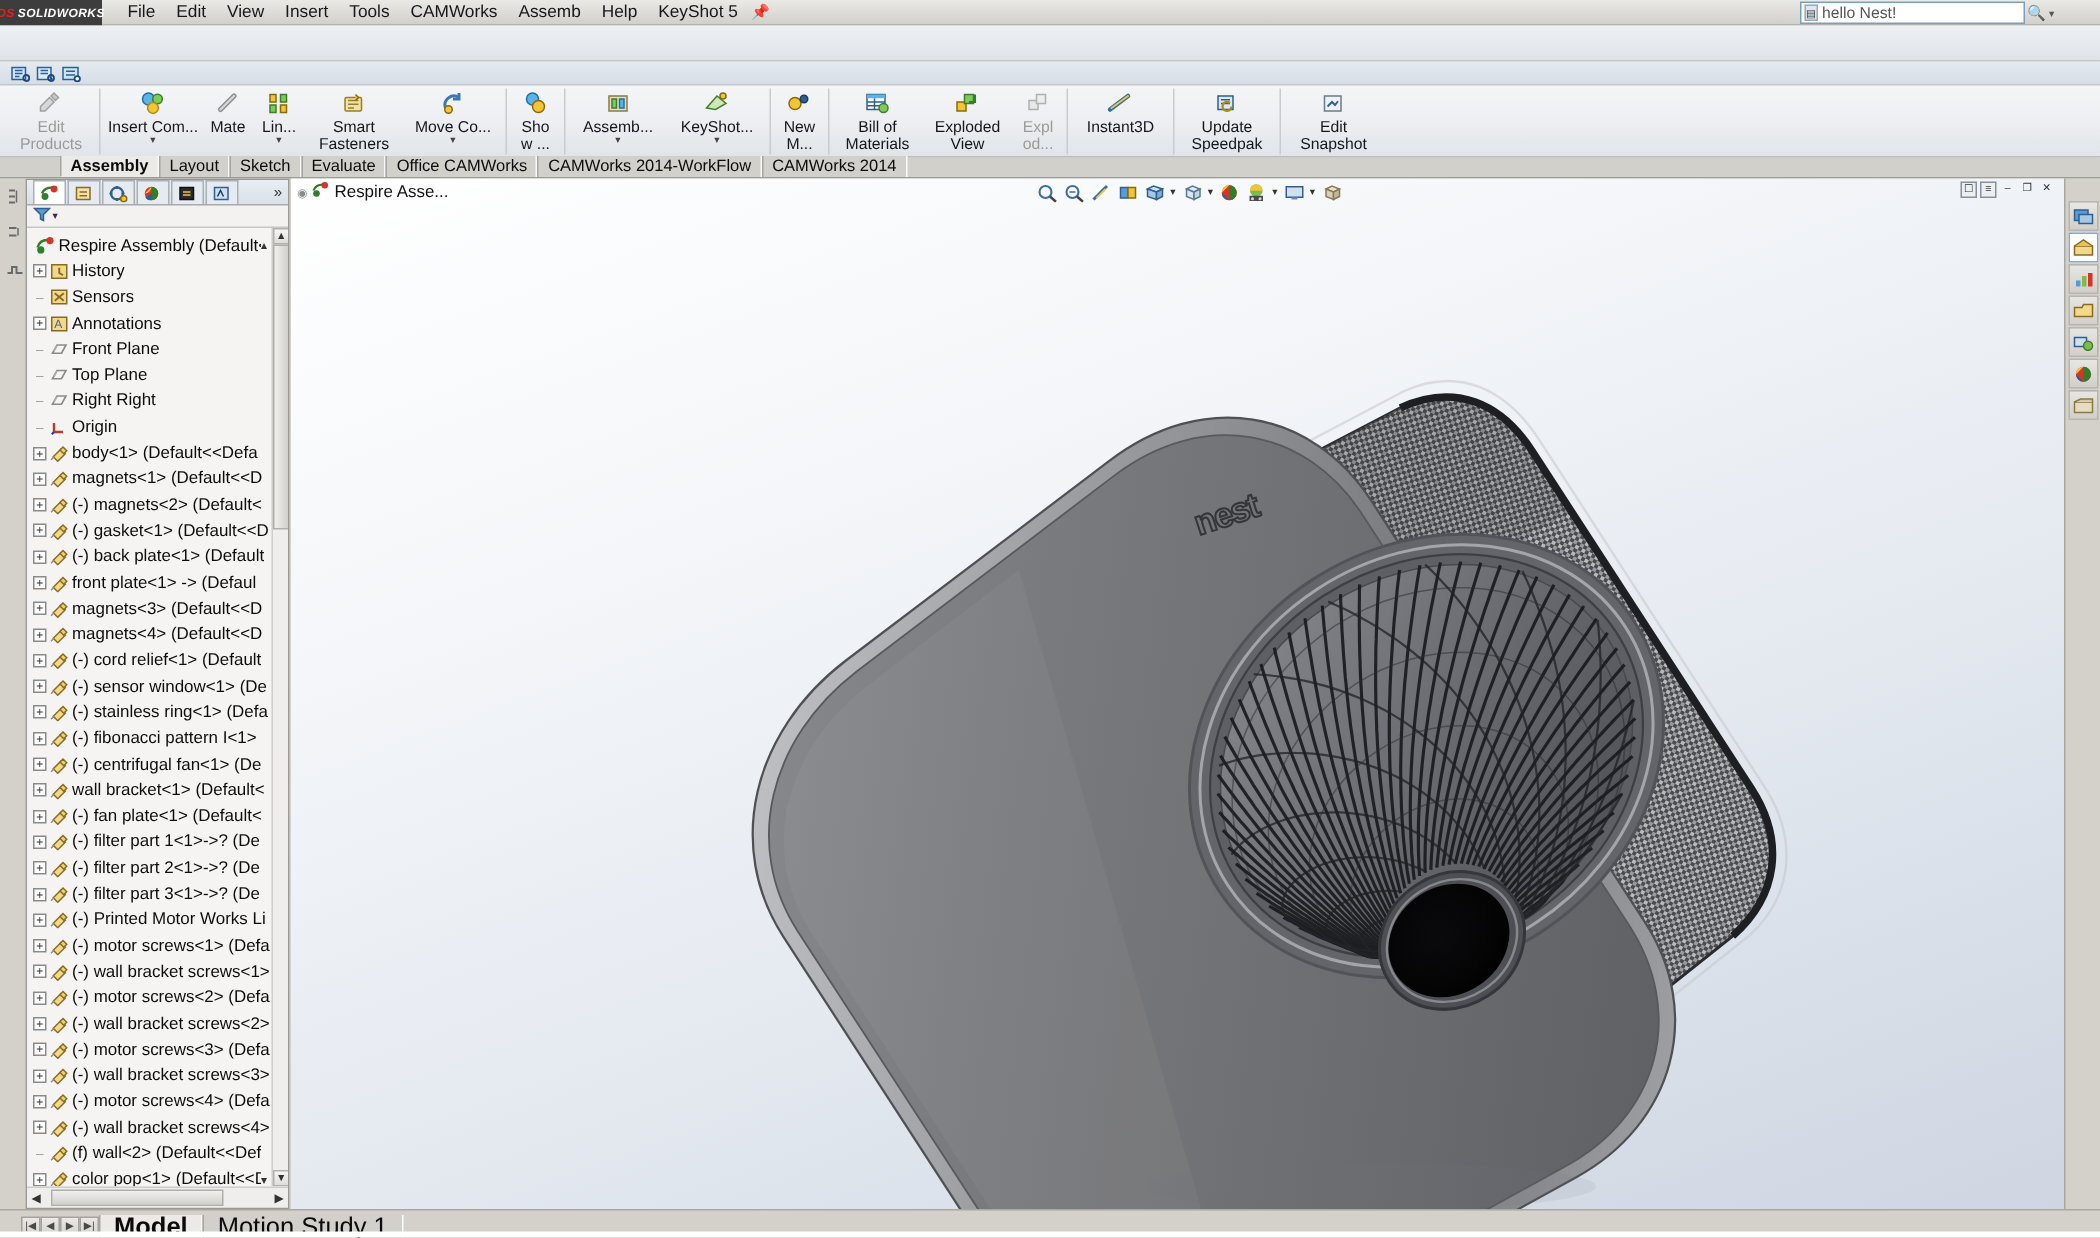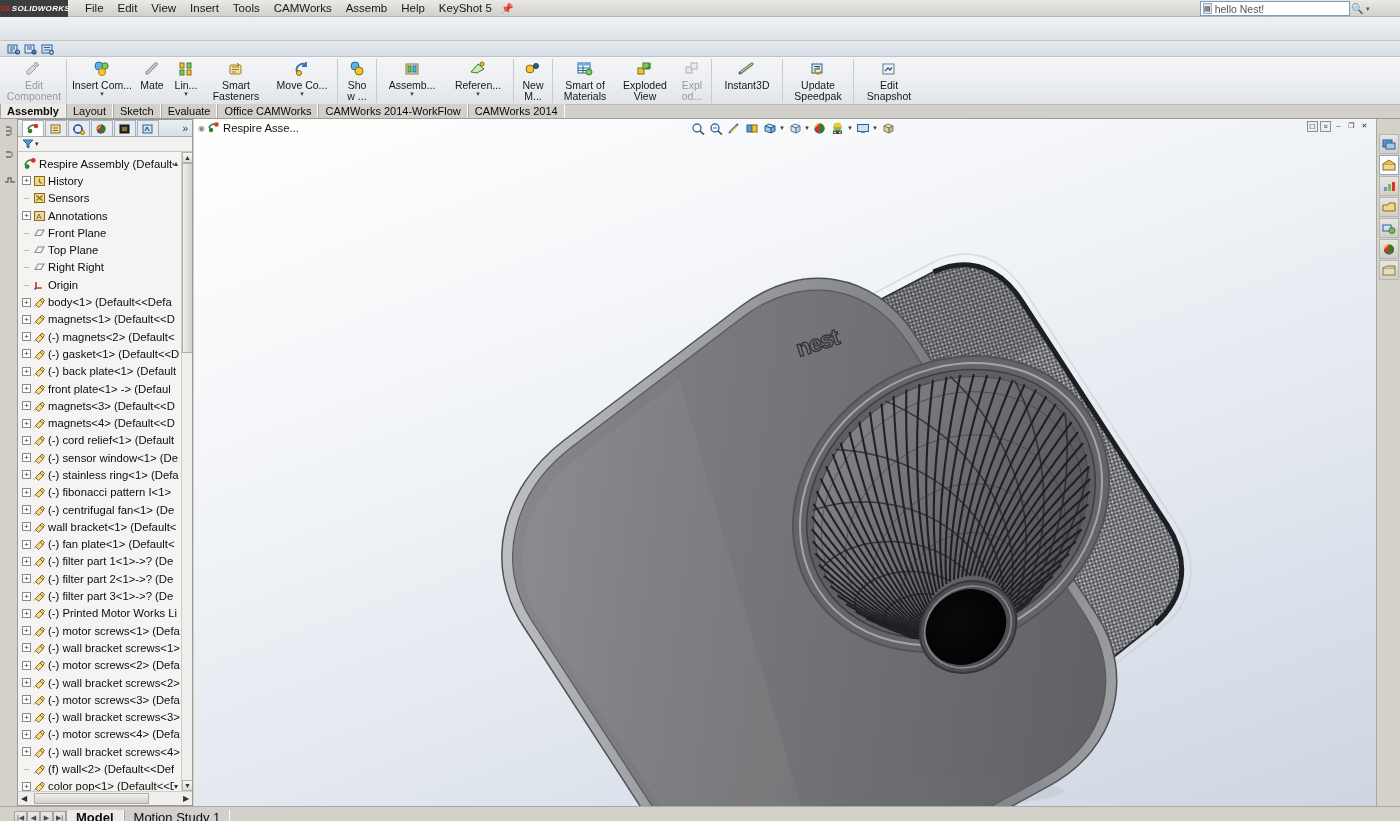--- a/index.html
+++ b/index.html
@@ -101,21 +101,21 @@
     display: flex; align-items: flex-end;
     border-bottom: 1px solid #9d9d97;
   }
   .tab {
     height: 14px; padding: 0 6px; font-size: 11px; color: #0b0b0b;
     display:flex;align-items:center;
     border-left: 1px solid #a8a6a0; border-right: 1px solid #fafafa;
     background: #d2d0ca;
   }
   .tab.active {
-    font-weight: bold; background: #eceae6; border-bottom: 1px solid #eceae6;
+    font-weight: bold; background: #eceae6; border-bottom: 1px solid #eceae6; margin-left: 40px;
   }
 
   
   .leftdock {
     position: absolute; top: 119px; left: 0; width: 22px; height: 687px;
     background: #d4d1cb; border-right: 1px solid #a9a7a1;
   }
   .dock-ico {
     width:18px;height:18px;margin:3px auto 6px auto;
     display:flex;align-items:center;justify-content:center;
@@ -227,21 +227,21 @@
   
   .bottombar {
     position:absolute; bottom:0; left:0; width:1400px; height:19px;
     background:#d4d1cb; border-top:1px solid #a9a7a1;
     display:flex;align-items:flex-end;
   }
   .bnav {display:flex;align-items:center;margin-left:14px;margin-bottom:1px;}
   .bnav-btn{width:13px;height:13px;border:1px solid #a5a3a0;
     background:linear-gradient(to bottom,#eceae6,#d6d3ce);
     font-size:7px;line-height:11px;text-align:center;color:#4a4a4a;}
-  .btab{height:15px;padding:0 9px;font-size:13px;display:flex;align-items:center;
+  .btab{height:15px;padding:0 9px;font-size:17px;display:flex;align-items:center;
     border-left:1px solid #a8a6a0;border-right:1px solid #fafafa;background:#d2d0ca;
     color:#0b0b0b;}
   .btab.active{font-weight:bold;background:#eceae6;}
 
   .white-strip{position:absolute;bottom:0;left:0;width:1400px;height:4px;background:#fff;}
 </style>
 </head>
 <body>
 
 <div class="app">
@@ -299,21 +299,21 @@
 
   <div class="ribbon">
     <div class="rb-item">
       <div class="rb-ico">
         <svg width="20" height="18" viewBox="0 0 20 18">
             <path d="M3 11l6-6 3 3-6 6H3z" fill="#d8d8d8" stroke="#a0a0a0"></path>
             <path d="M10 4l2-2 3 3-2 2z" fill="#c8c8c8" stroke="#a0a0a0"></path>
           </svg>
       </div>
       <div class="rb-lbl dim">Edit</div>
-      <div class="rb-lbl dim">Component</div>
+      <div class="rb-lbl dim">Products</div>
     </div>
     <div class="rb-sep"></div>
 
     <div class="rb-item wide">
       <div class="rb-ico">
         <svg width="20" height="18" viewBox="0 0 20 18">
             <circle cx="7" cy="6" r="4" fill="#5bb3e8" stroke="#1f6fa8"></circle>
             <circle cx="13" cy="6" r="3.2" fill="#7ecb5a" stroke="#3f7e2a"></circle>
             <circle cx="10" cy="12" r="3.6" fill="#f2c437" stroke="#b08c10"></circle>
           </svg>
@@ -394,21 +394,21 @@
       <div class="rb-caret">▾</div>
     </div>
 
     <div class="rb-item wide">
       <div class="rb-ico">
         <svg width="20" height="18" viewBox="0 0 20 18">
             <path d="M3 12l7-8 6 5-7 4z" fill="#cfe8b8" stroke="#3f7e2a"></path>
             <circle cx="14" cy="4" r="2" fill="#f2c437" stroke="#8a6a08"></circle>
           </svg>
       </div>
-      <div class="rb-lbl">Referen...</div>
+      <div class="rb-lbl">KeyShot...</div>
       <div class="rb-caret">▾</div>
     </div>
     <div class="rb-sep"></div>
 
     <div class="rb-item narrow">
       <div class="rb-ico">
         <svg width="20" height="18" viewBox="0 0 20 18">
             <circle cx="7" cy="9" r="4" fill="#f2c437" stroke="#8a6a08"></circle>
             <circle cx="13" cy="6" r="2.5" fill="#2e5f92" stroke="#1a3c5e"></circle>
           </svg>
@@ -420,21 +420,21 @@
 
     <div class="rb-item">
       <div class="rb-ico">
         <svg width="20" height="18" viewBox="0 0 20 18">
             <rect x="3" y="3" width="12" height="10" fill="#fff" stroke="#2e5f92"></rect>
             <rect x="3" y="3" width="12" height="2.5" fill="#5bb3e8"></rect>
             <path d="M3 8h12M3 10.5h12M8 5.5v7.5" stroke="#2e5f92"></path>
             <circle cx="14" cy="12" r="3" fill="#7ecb5a" stroke="#3f7e2a"></circle>
           </svg>
       </div>
-      <div class="rb-lbl">Smart of</div>
+      <div class="rb-lbl">Bill of</div>
       <div class="rb-lbl">Materials</div>
     </div>
 
     <div class="rb-item">
       <div class="rb-ico">
         <svg width="20" height="18" viewBox="0 0 20 18">
             <rect x="3" y="8" width="6" height="6" fill="#f2c437" stroke="#8a6a08"></rect>
             <rect x="8" y="3" width="6" height="6" fill="#7ecb5a" stroke="#3f7e2a"></rect>
             <path d="M15 3v5h-4" stroke="#2e7e2a" stroke-width="1.4" fill="none"></path>
           </svg>

